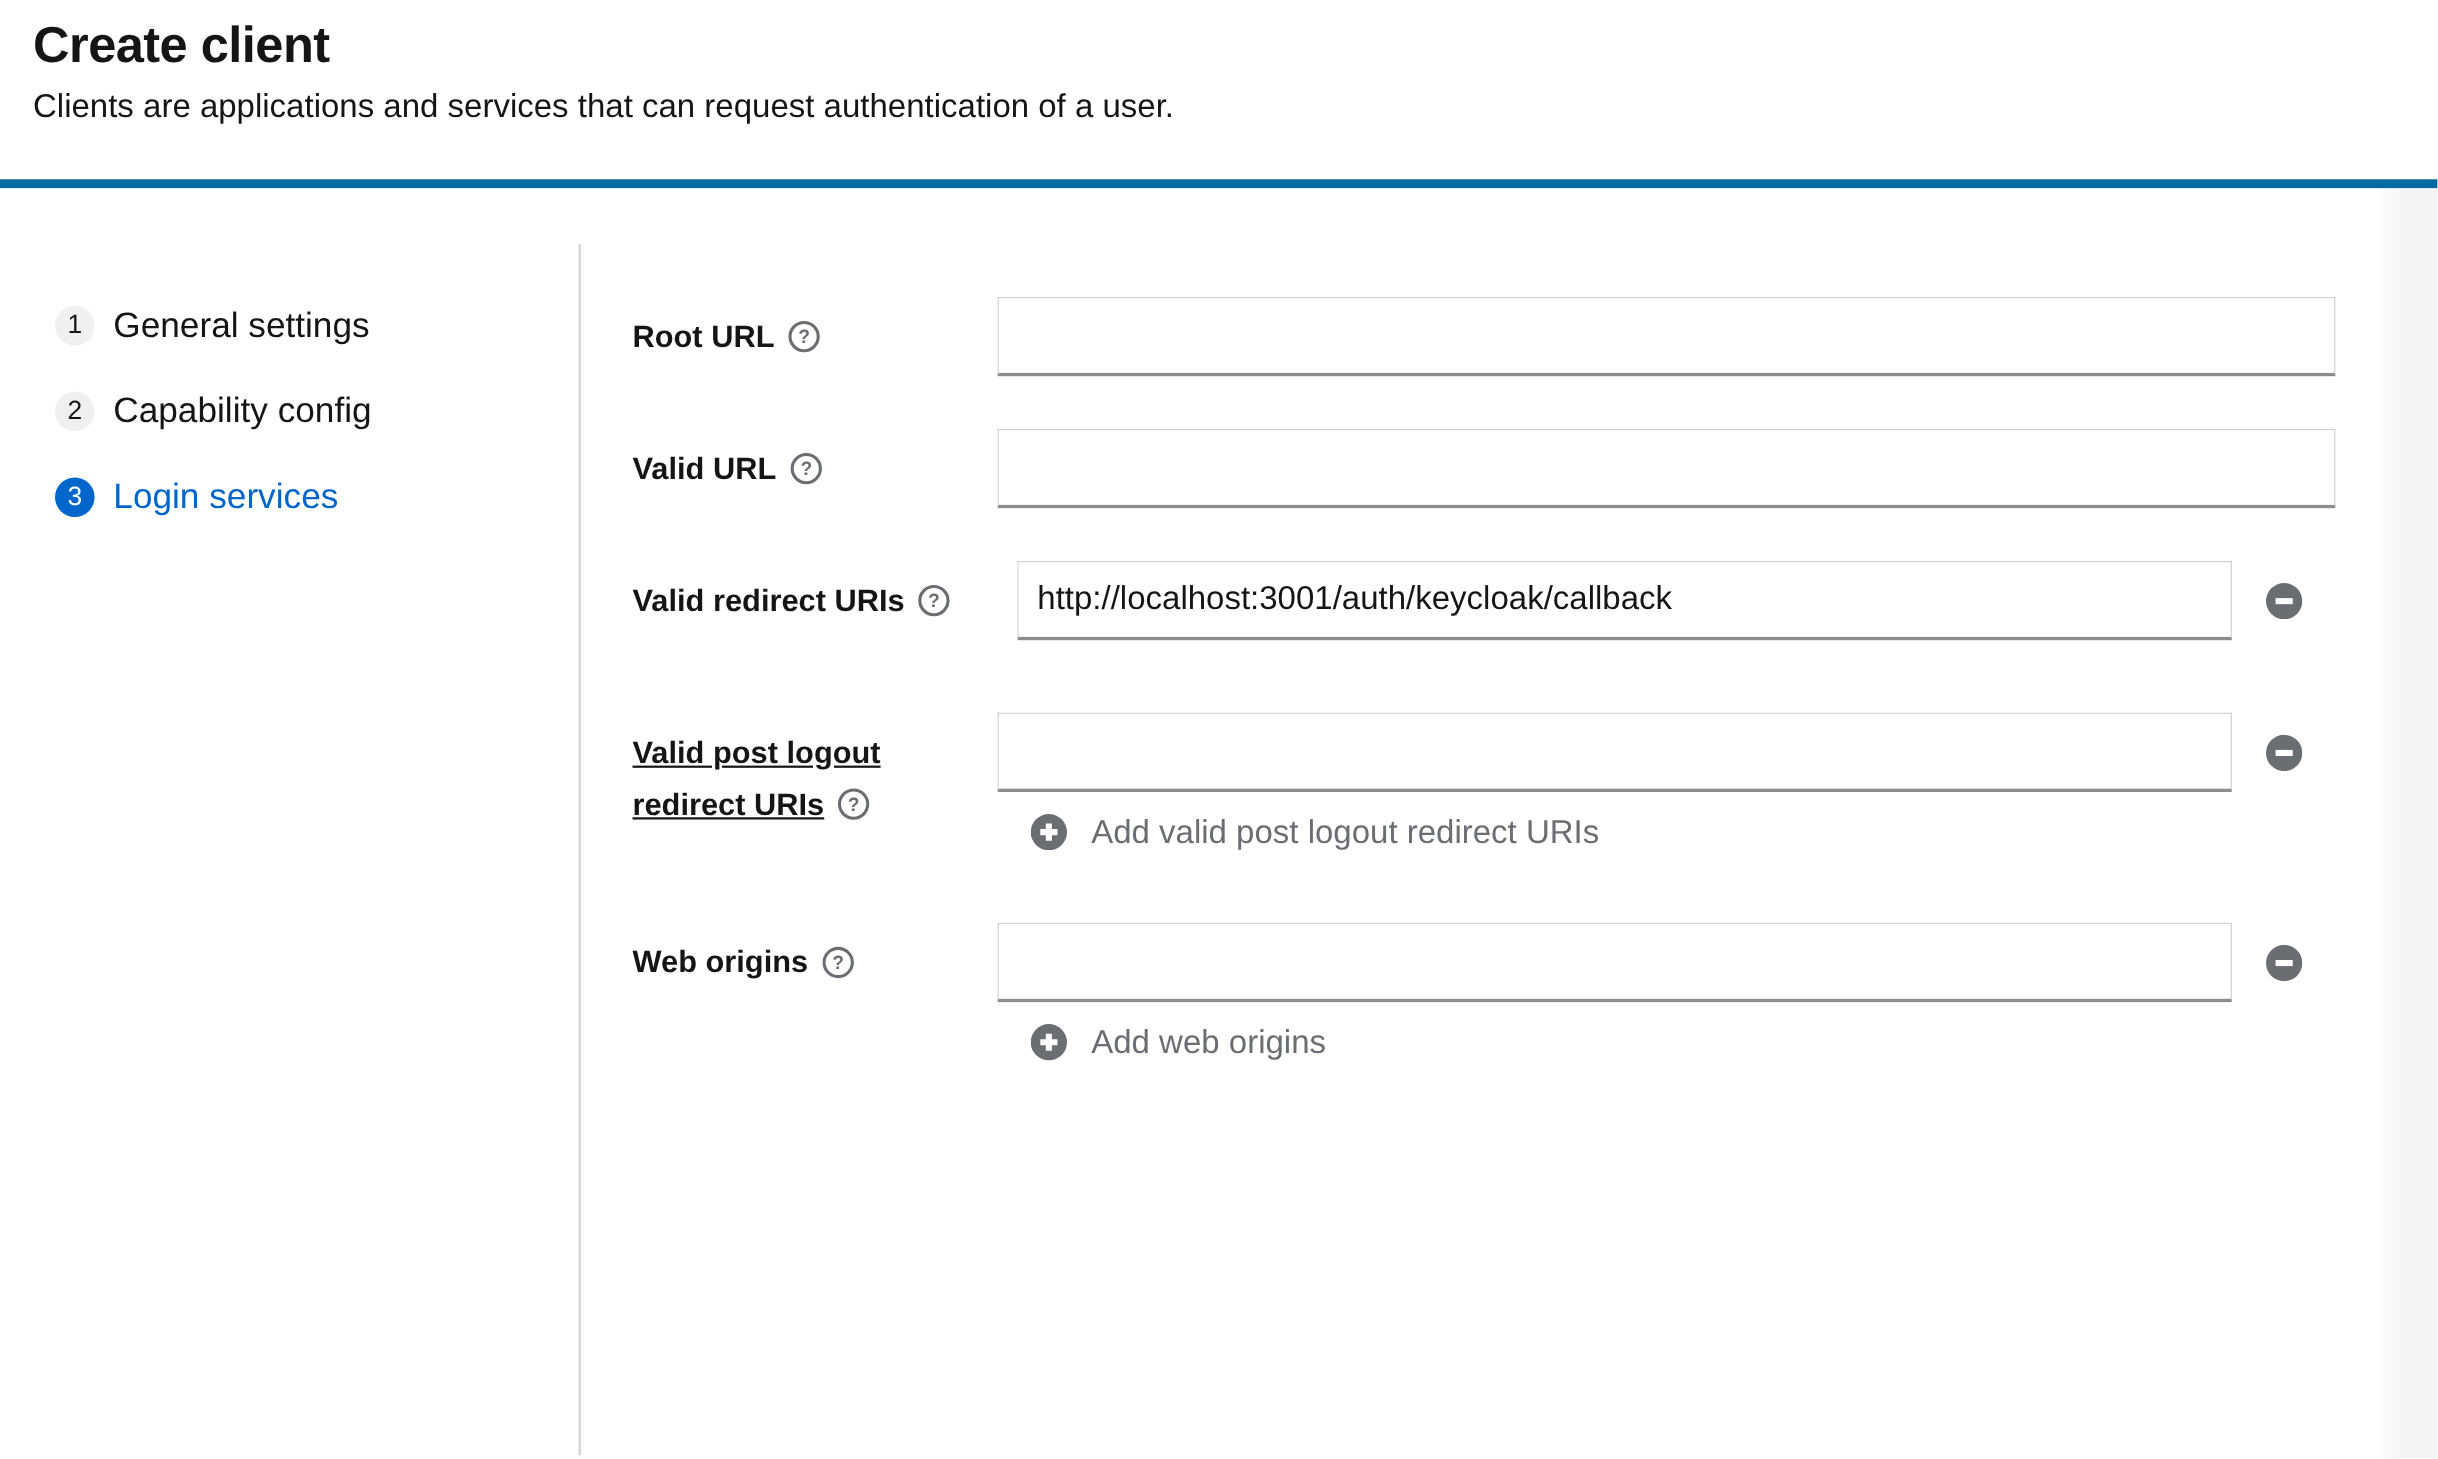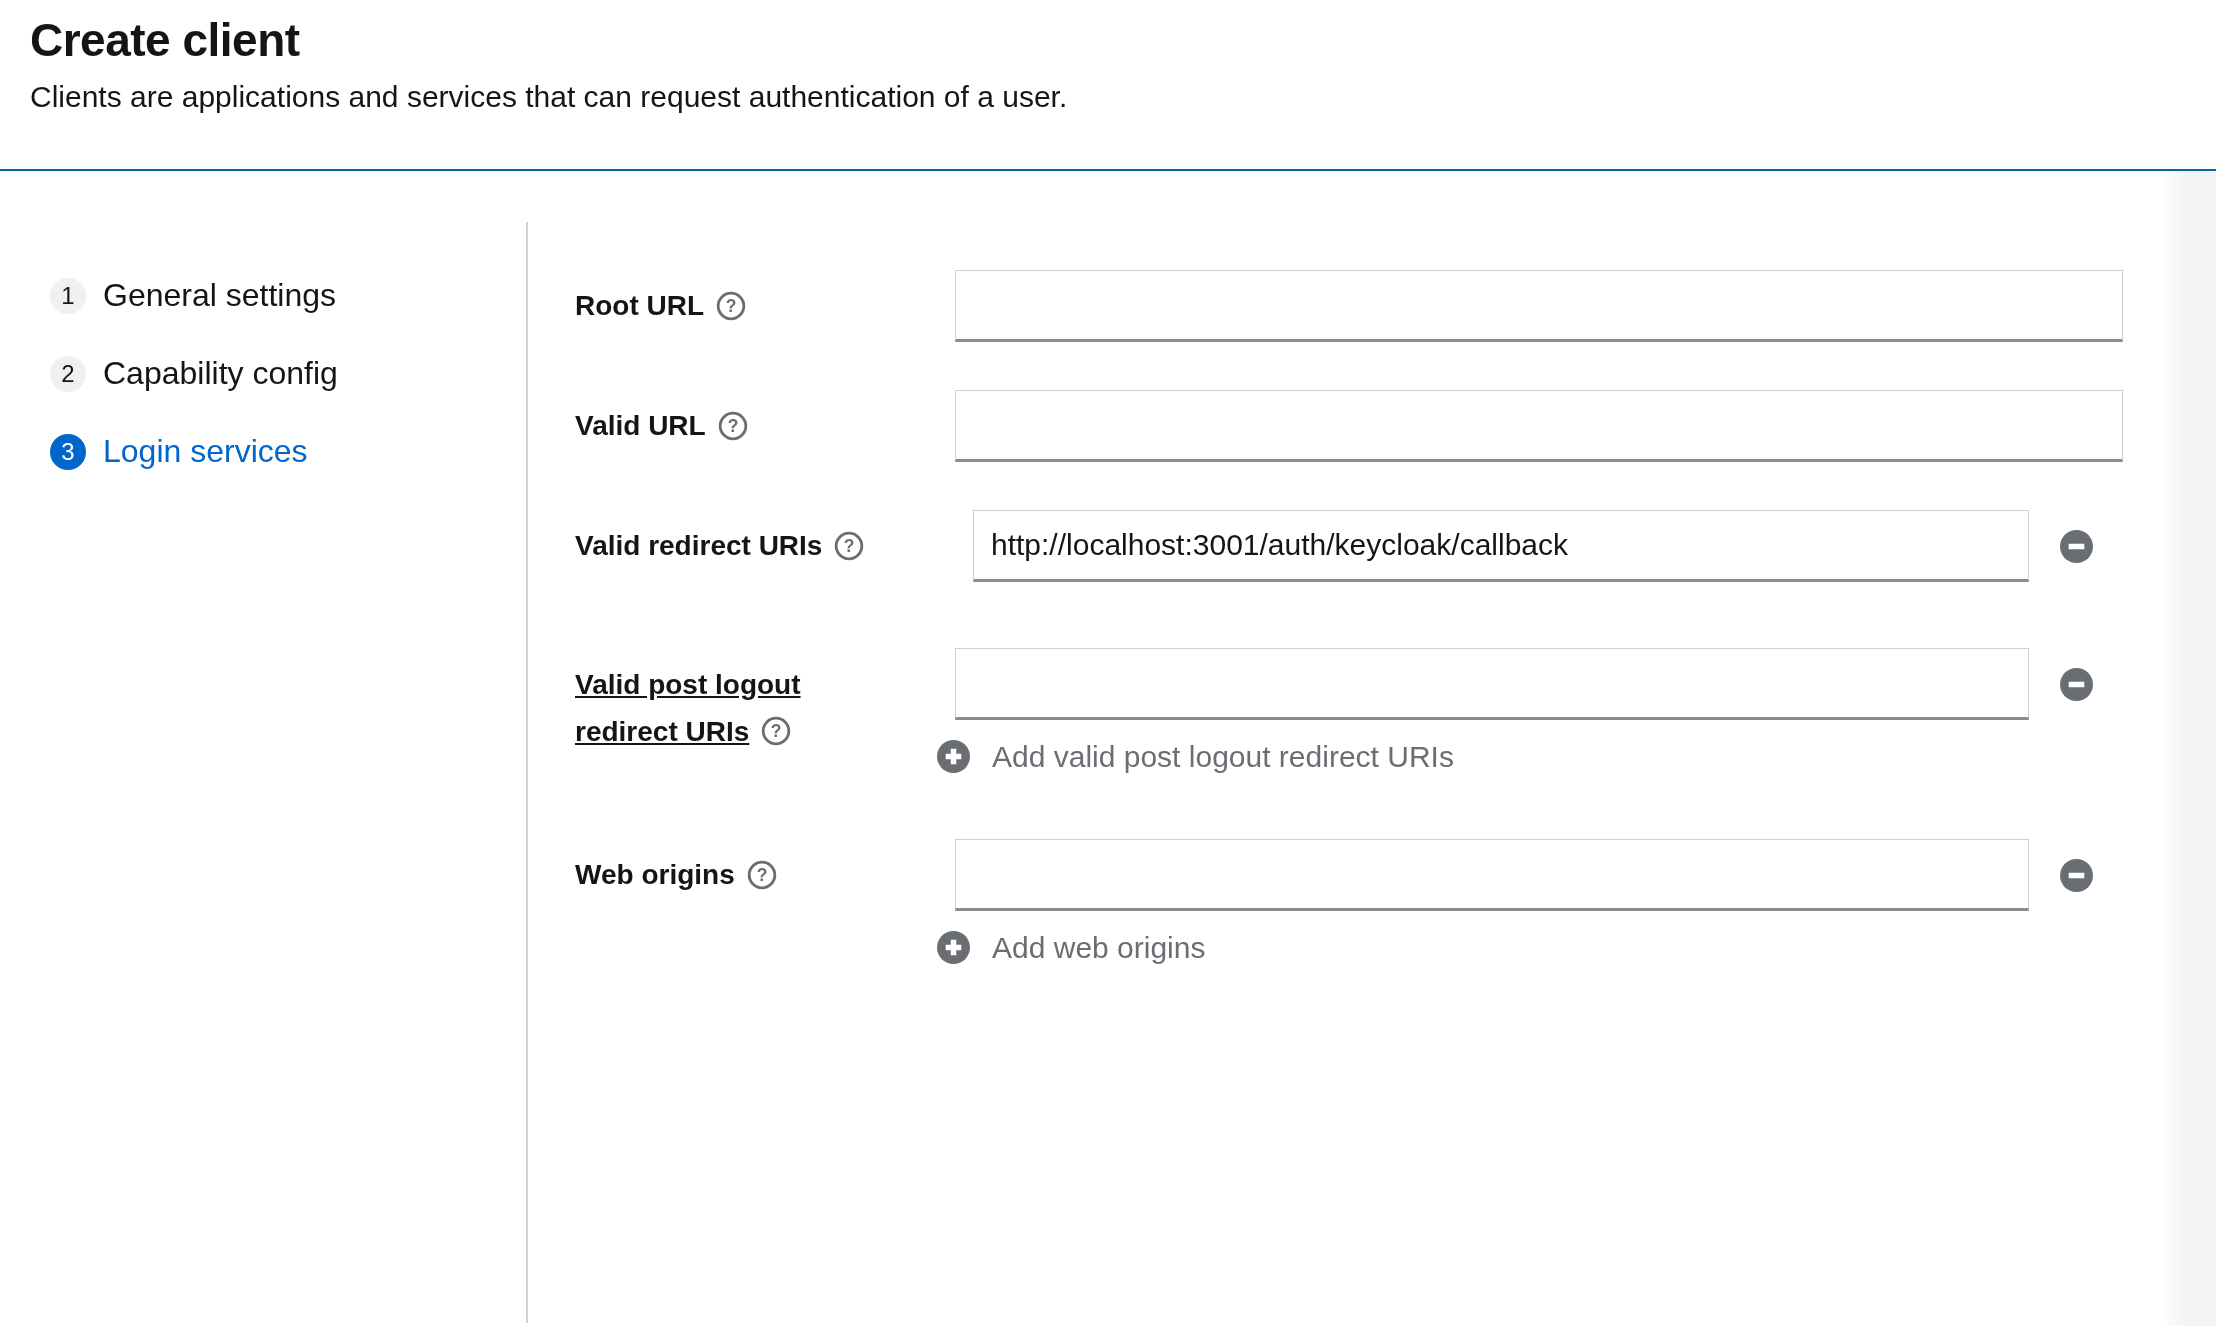--- a/index.html
+++ b/index.html
@@ -13,21 +13,21 @@
   
   .right-band {
     position:absolute; top:0; right:0; width:57px; height:1326px;
     background:linear-gradient(to right, rgba(243,244,243,0), #f3f4f3 45%);
     z-index:0;
   }
 
   
   .page-header {
     position:absolute; left:0; top:0; width:2216px; height:171px;
-    border-bottom:2px solid #0369a1; background:#fff; z-index:1;
+    border-bottom:8px solid #0369a1; background:#fff; z-index:1;
   }
   .page-title {
     margin:14px 0 0 30px; font-size:46px; line-height:52px;
     font-weight:700; letter-spacing:-0.5px; color:#151515;
   }
   .page-subtitle {
     margin:13px 0 0 30px; font-size:30px; line-height:36px; color:#151515;
   }
 
   
@@ -67,21 +67,21 @@
     padding-right:20px;
   }
   .form-label.two-line {
     display:block; height:72px; overflow:visible;
     padding-top:13px; line-height:47px;text-decoration:underline;
   }
   .form-label.two-line .help-icon { vertical-align:-5px; margin-left:12px; }
 
   .help-icon { width:30px; height:30px; color:#6a6e73; flex:none; cursor:pointer; }
 
-  .input-row { grid-column:2; display:flex; align-items:center;margin-left:48px; }
+  .input-row { grid-column:2; display:flex; align-items:center; }
   .text-input {
     height:72px; width:100%; background:#fff; color:#151515;
     border:1px solid #cfcfcf; border-bottom:3px solid #8a8d90;
     padding:0 17px; font-size:30px; font-family:inherit; outline:none;
   }
   .input-row.removable .text-input { width:calc(100% - 94px); flex:none; }
   .remove-btn {
     width:33px; height:33px; margin-left:31px; flex:none;
     background:none; border:none; padding:0; cursor:pointer; color:#6a6e73;
   }

